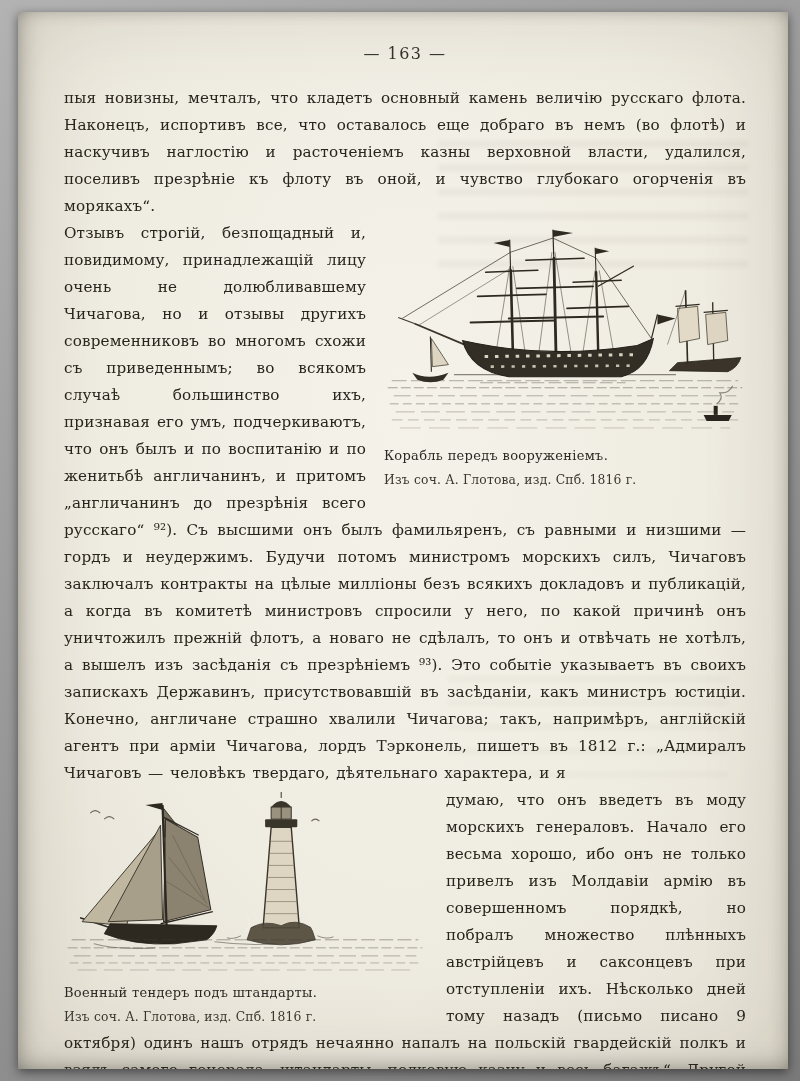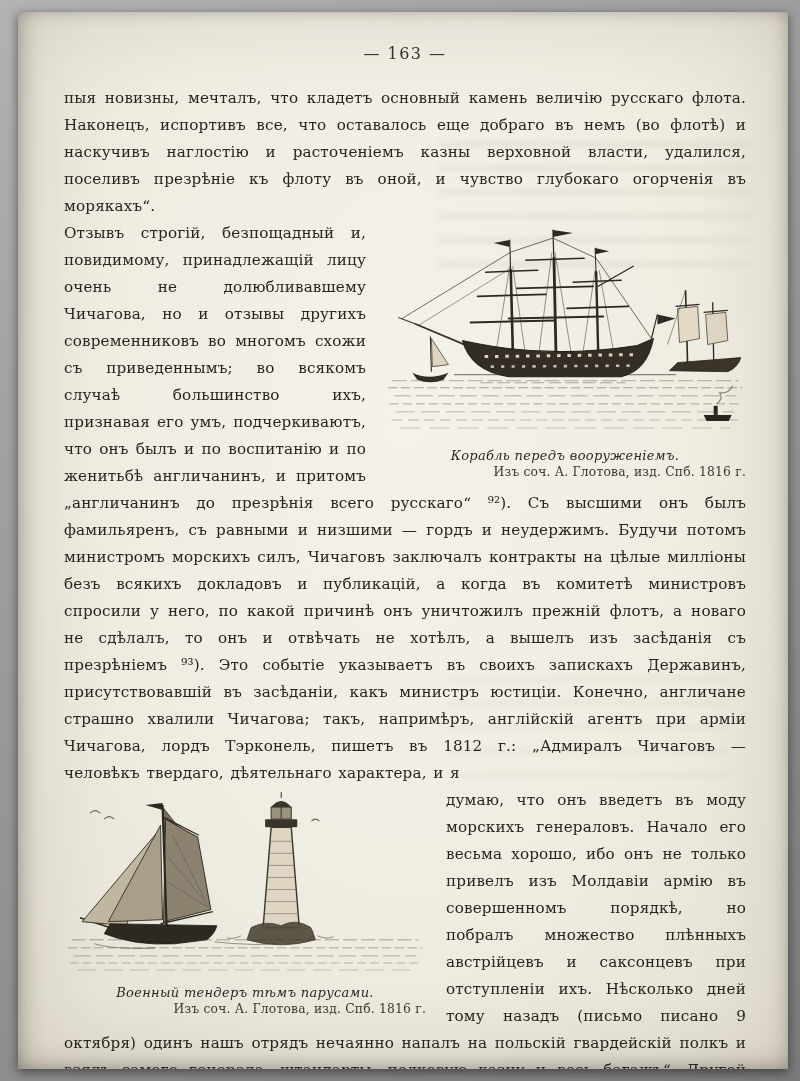--- a/index.html
+++ b/index.html
@@ -44,22 +44,22 @@
     margin:0;text-align:justify;
     font-size:15.2px;line-height:27px;
     word-spacing:1.6px;letter-spacing:.15px;
     color:#28251e;
   }
   .para.first{margin-top:22px;}
   .fig{margin:0;}
   .fig-right{float:right;width:362px;margin:4px 0 6px 18px;}
   .fig-left{float:left;width:362px;margin:4px 20px 6px 0;}
   .fig svg{display:block;}
-  .figcap1{text-align:center;font-size:13px;margin-top:8px;color:#2c2924;letter-spacing:.3px;font-style:italic;}
-  .figcap2{text-align:right;font-size:12.3px;margin-top:2px;color:#3b372f;letter-spacing:.2px;}
+  .figcap1{font-size:13px;margin-top:8px;color:#2c2924;letter-spacing:.3px;}
+  .figcap2{text-align:left;font-size:12.3px;margin-top:10px;color:#3b372f;letter-spacing:.2px;}
 </style>
 </head>
 <body>
 
 <div class="scan">
   <div class="page">
     <div class="bleed bleed-1"></div>
     <div class="bleed bleed-2"></div>
 
     <div class="content">
@@ -197,21 +197,21 @@
           <g stroke="#413b2f" fill="none" stroke-width="0.8" stroke-linecap="round">
             <path d="M8 148 H352" stroke-dasharray="13 5" opacity=".55"></path>
             <path d="M4 156 H356" stroke-dasharray="9 4" opacity=".5"></path>
             <path d="M10 164 H350" stroke-dasharray="16 6" opacity=".45"></path>
             <path d="M6 171 H354" stroke-dasharray="8 5" opacity=".4"></path>
             <path d="M14 178 H346" stroke-dasharray="18 8" opacity=".32"></path>
             <path d="M30 152 q20 6 60 4 M150 150 q30 4 60 2" stroke-width="1.1" opacity=".5"></path>
           </g>
         </svg>
         <figcaption>
-          <div class="figcap1">Военный тендеръ тѣмъ парусами.</div>
+          <div class="figcap1">Военный тендеръ подъ штандарты.</div>
           <div class="figcap2">Изъ соч. А. Глотова, изд. Спб. 1816 г.</div>
         </figcaption>
       </figure>
 
       <p class="para">думаю, что онъ введетъ въ моду морскихъ генераловъ. Начало его весьма хорошо, ибо онъ не только привелъ изъ Молдавіи армію въ совершенномъ порядкѣ, но побралъ множество плѣнныхъ австрійцевъ и саксонцевъ при отступленіи ихъ. Нѣсколько дней тому назадъ (письмо писано 9 октября) одинъ нашъ отрядъ нечаянно напалъ на польскій гвардейскій полкъ и взялъ самого генерала, штандарты, полковую казну и весь багажъ“. Другой англичанинъ Вильсонъ, увѣдомляя Государя о лестномъ, дружескомъ письмѣ, полученномъ отъ Чичагова, прибавляетъ: „Письмо для меня тѣмъ драгоцѣннѣе,</p>
 
     </div>
   </div>
 </div>
 

